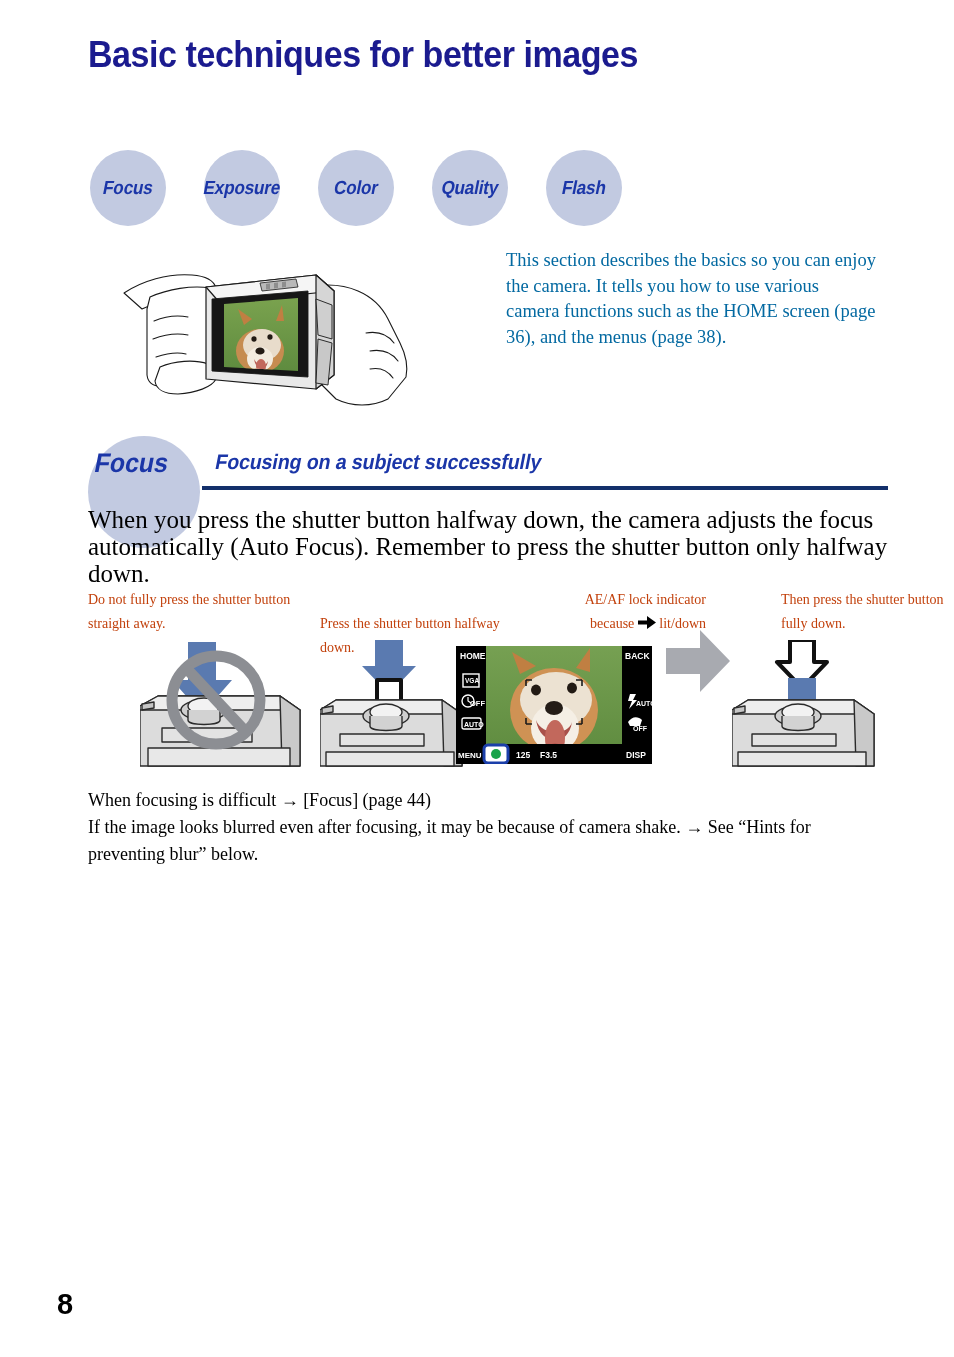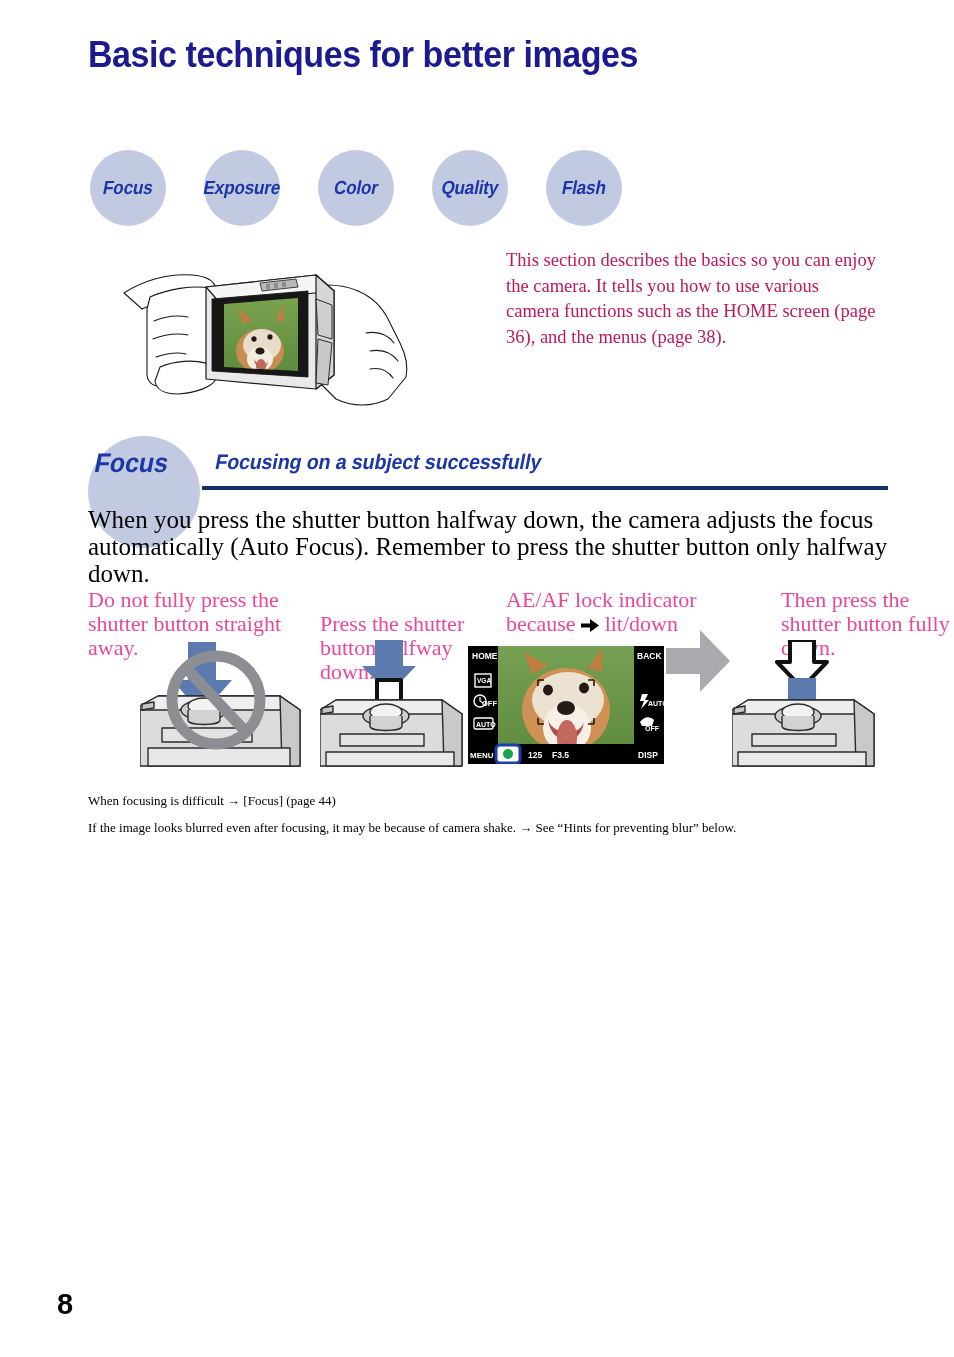--- a/index.html
+++ b/index.html
@@ -72,21 +72,21 @@
   }
 
   
   .intro-text {
     position: absolute;
     left: 506px;
     top: 248px;
     width: 370px;
     font-size: 18.5px;
     line-height: 25.5px;
-    color: #be185d;
+    color: #0369a1;
   }
 
   
   .section-header {
     position: absolute;
     left: 88px;
     top: 436px;
     width: 800px;
     height: 62px;
   }
@@ -146,40 +146,40 @@
   
   .steps {
     position: absolute;
     left: 88px;
     top: 588px;
     width: 800px;
     height: 185px;
   }
   .step-caption {
     position: absolute;
-    font-size: 22px;
+    font-size: 14px;
     line-height: 24px;
-    color: #ec4899;
+    color: #c2410c;
   }
   .step-figure { position: absolute; }
   .arrow-sep {
     position: absolute;
     left: 578px;
     top: 42px;
     width: 64px;
     height: 62px;
   }
 
   
   .notes {
     position: absolute;
     left: 88px;
     top: 787px;
     width: 800px;
-    font-size: 13px;
+    font-size: 18px;
     line-height: 27px;
   }
 
   
   .page-number {
     position: absolute;
     left: 57px;
     top: 1288px;
     font-family: "Liberation Sans", sans-serif;
     font-weight: bold;
@@ -286,21 +286,21 @@
 </div>
 
 <div class="focus-paragraph">When you press the shutter button halfway down, the camera adjusts the focus automatically (Auto Focus). Remember to press the shutter button only halfway down.</div>
 
 <div class="steps">
 
   <div class="step-caption" style="left:0px; top:0px; width:212px;">Do not fully press the shutter button straight away.</div>
 
   <div class="step-caption" style="left:232px; top:0px; width:180px;margin-top:24px;">Press the shutter button halfway down.</div>
 
-  <div class="step-caption" style="left:418px; top:0px; width:200px;">
+  <div class="step-caption" style="left:418px; top:0px; width:200px;text-align:right;">
     <span>AE/AF lock indicator</span><br>
     <span>because</span>
     <span style="display:inline-block;vertical-align:-1px;">
       <svg width="18" height="13" viewBox="0 0 18 13">
           <path d="M0 4.4 H9 V0 L18 6.5 L9 13 V8.6 H0 Z" fill="#000"></path>
         </svg>
     </span>
     <span>lit/down</span>
   </div>
 
@@ -346,21 +346,21 @@
         <ellipse cx="66" cy="76" rx="23" ry="10" fill="#cfcfcf"></ellipse>
         <ellipse cx="66" cy="72" rx="16" ry="8" fill="#f2f2f2"></ellipse>
         <path d="M50 76 L50 86 C50 92 82 92 82 86 L82 76" fill="#d2d2d2"></path>
         <path d="M20 94 L104 94 L104 106 L20 106 Z" fill="#e3e3e3"></path>
         <path d="M6 112 L134 112 L134 126 L6 126 Z" fill="#e8e8e8"></path>
         <path d="M2 68 L13 66 L13 72 L2 74 Z" fill="#c6c6c6"></path>
       </g>
     </svg>
   </div>
 
-  <div class="step-figure" style="left:380px; top:58px; width:196px; height:118px;">
+  <div class="step-figure" style="left:368px; top:58px; width:196px; height:118px;">
     <svg viewBox="0 0 196 118" width="196" height="118">
       <defs>
         <linearGradient id="grassBg" x1="0" y1="0" x2="0" y2="1">
           <stop offset="0%" stop-color="#76a052"></stop>
           <stop offset="100%" stop-color="#5d8a3e"></stop>
         </linearGradient>
       </defs>
 
       <rect x="0" y="0" width="196" height="118" fill="url(#grassBg)"></rect>
 

